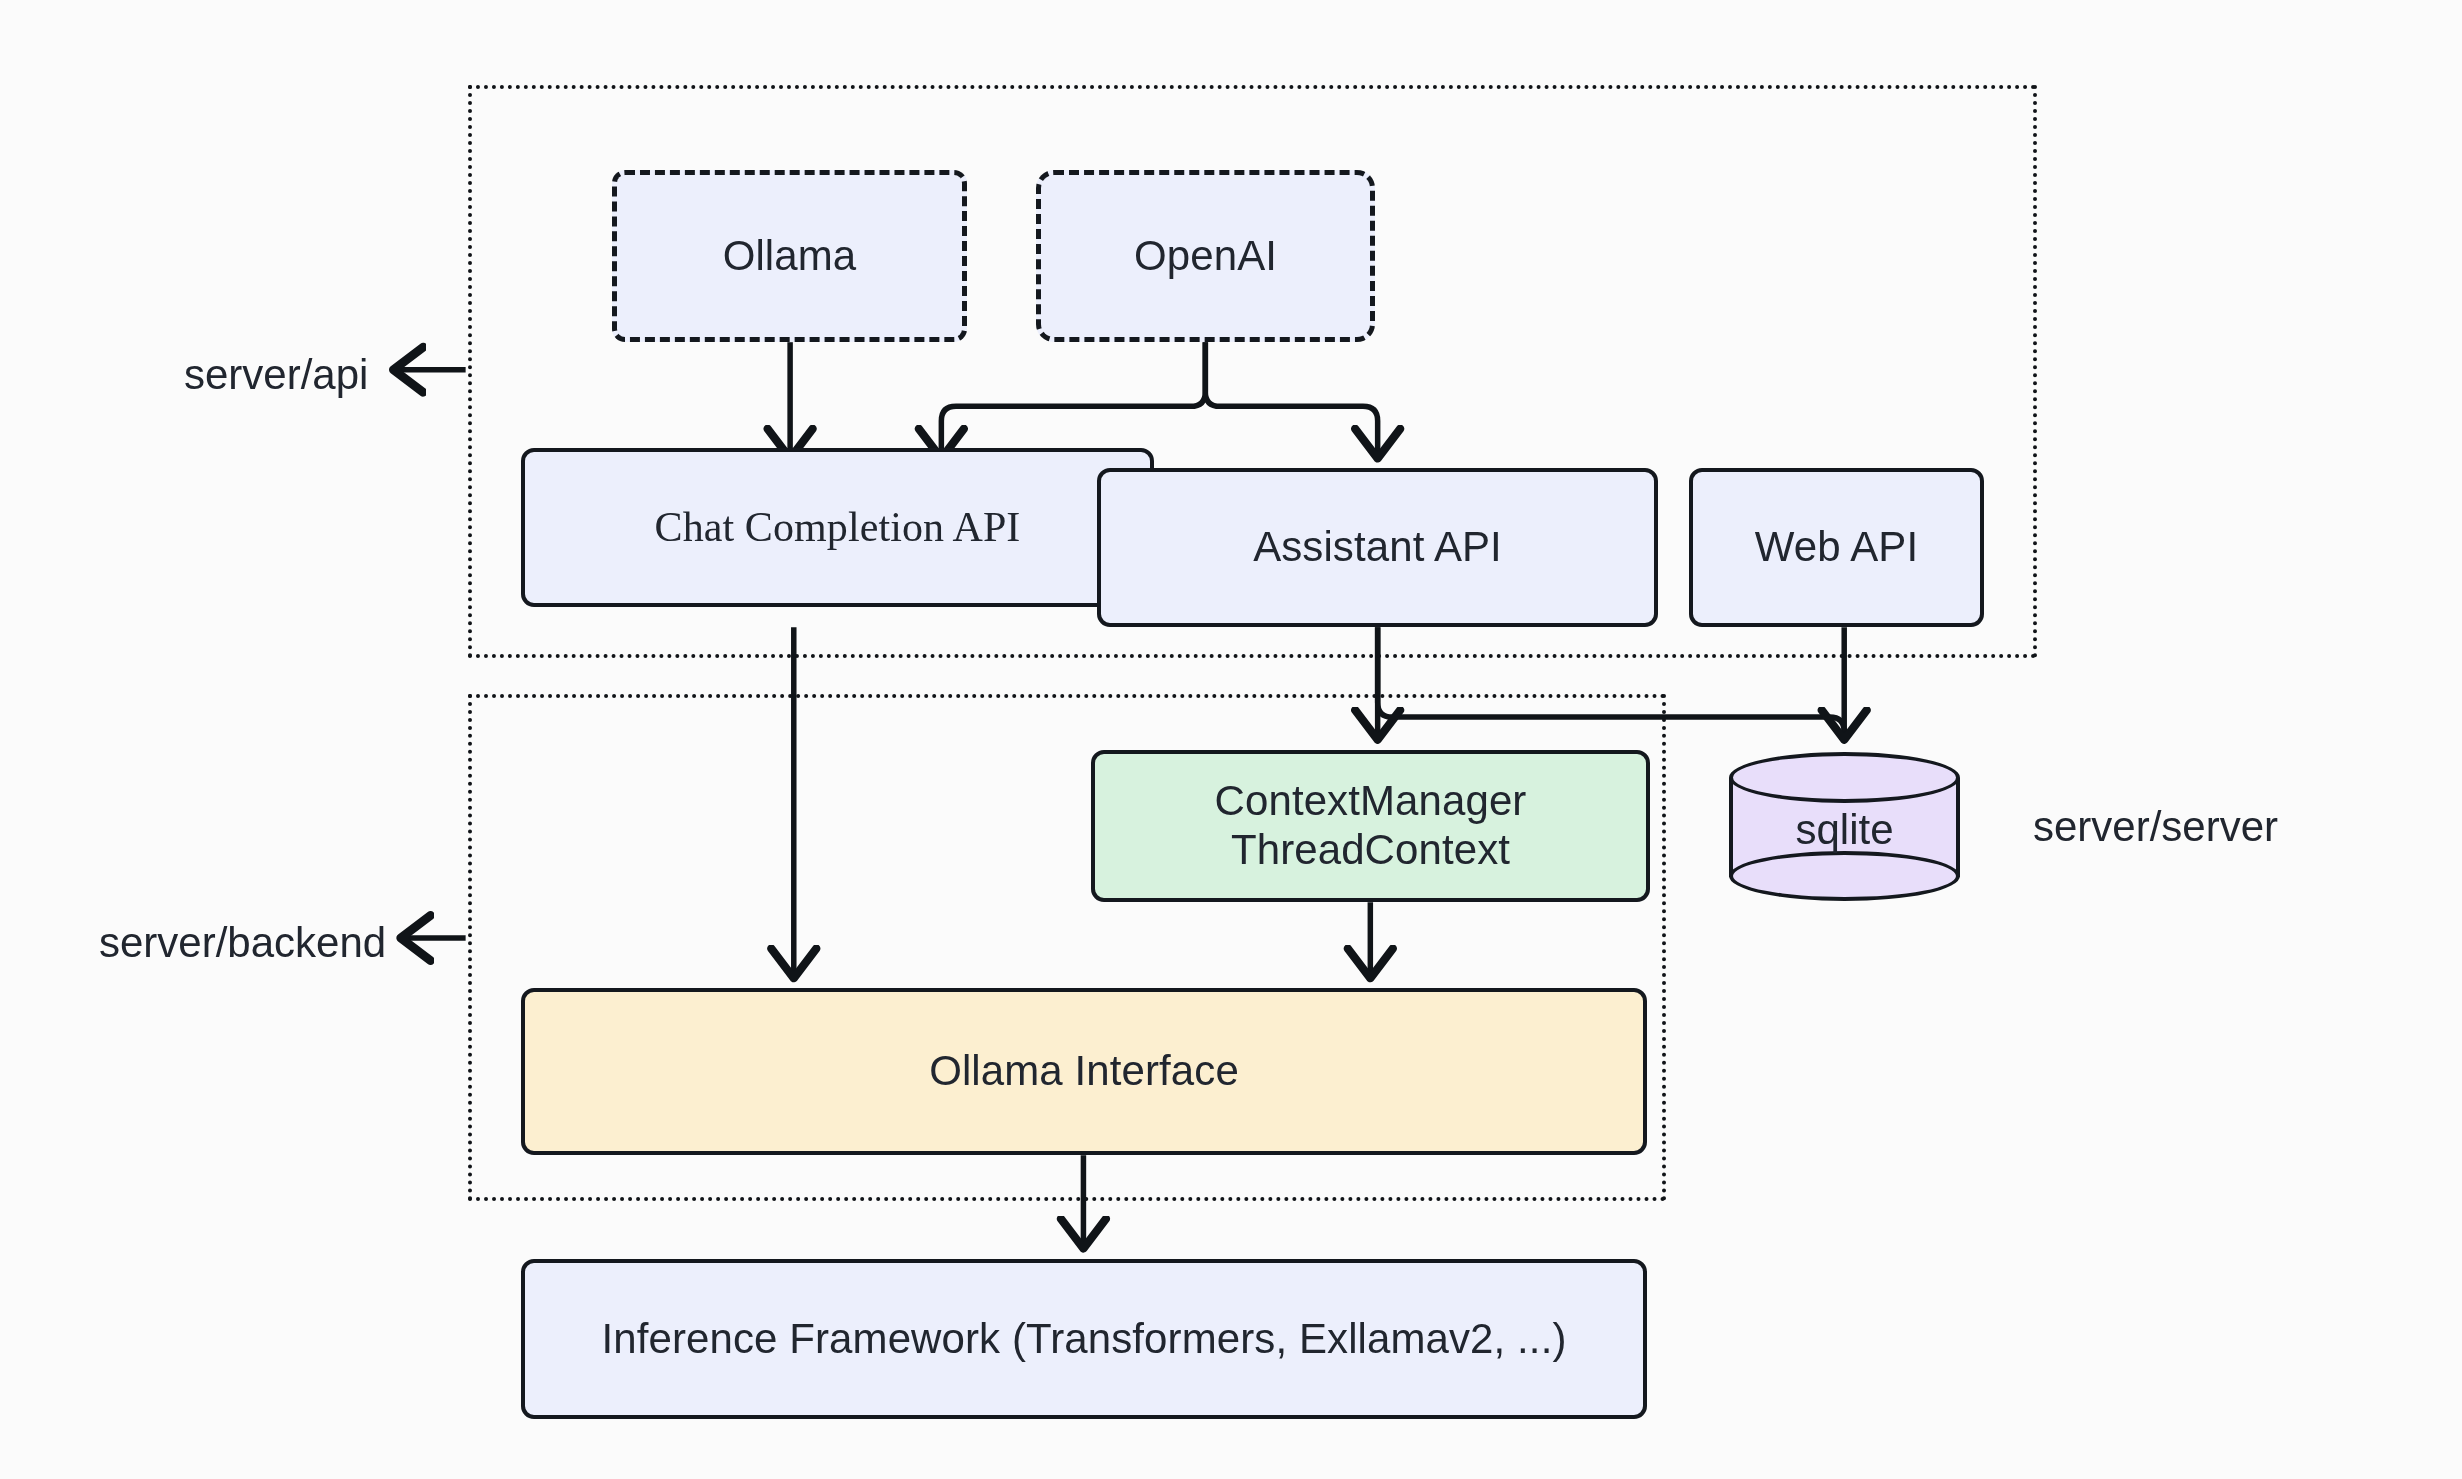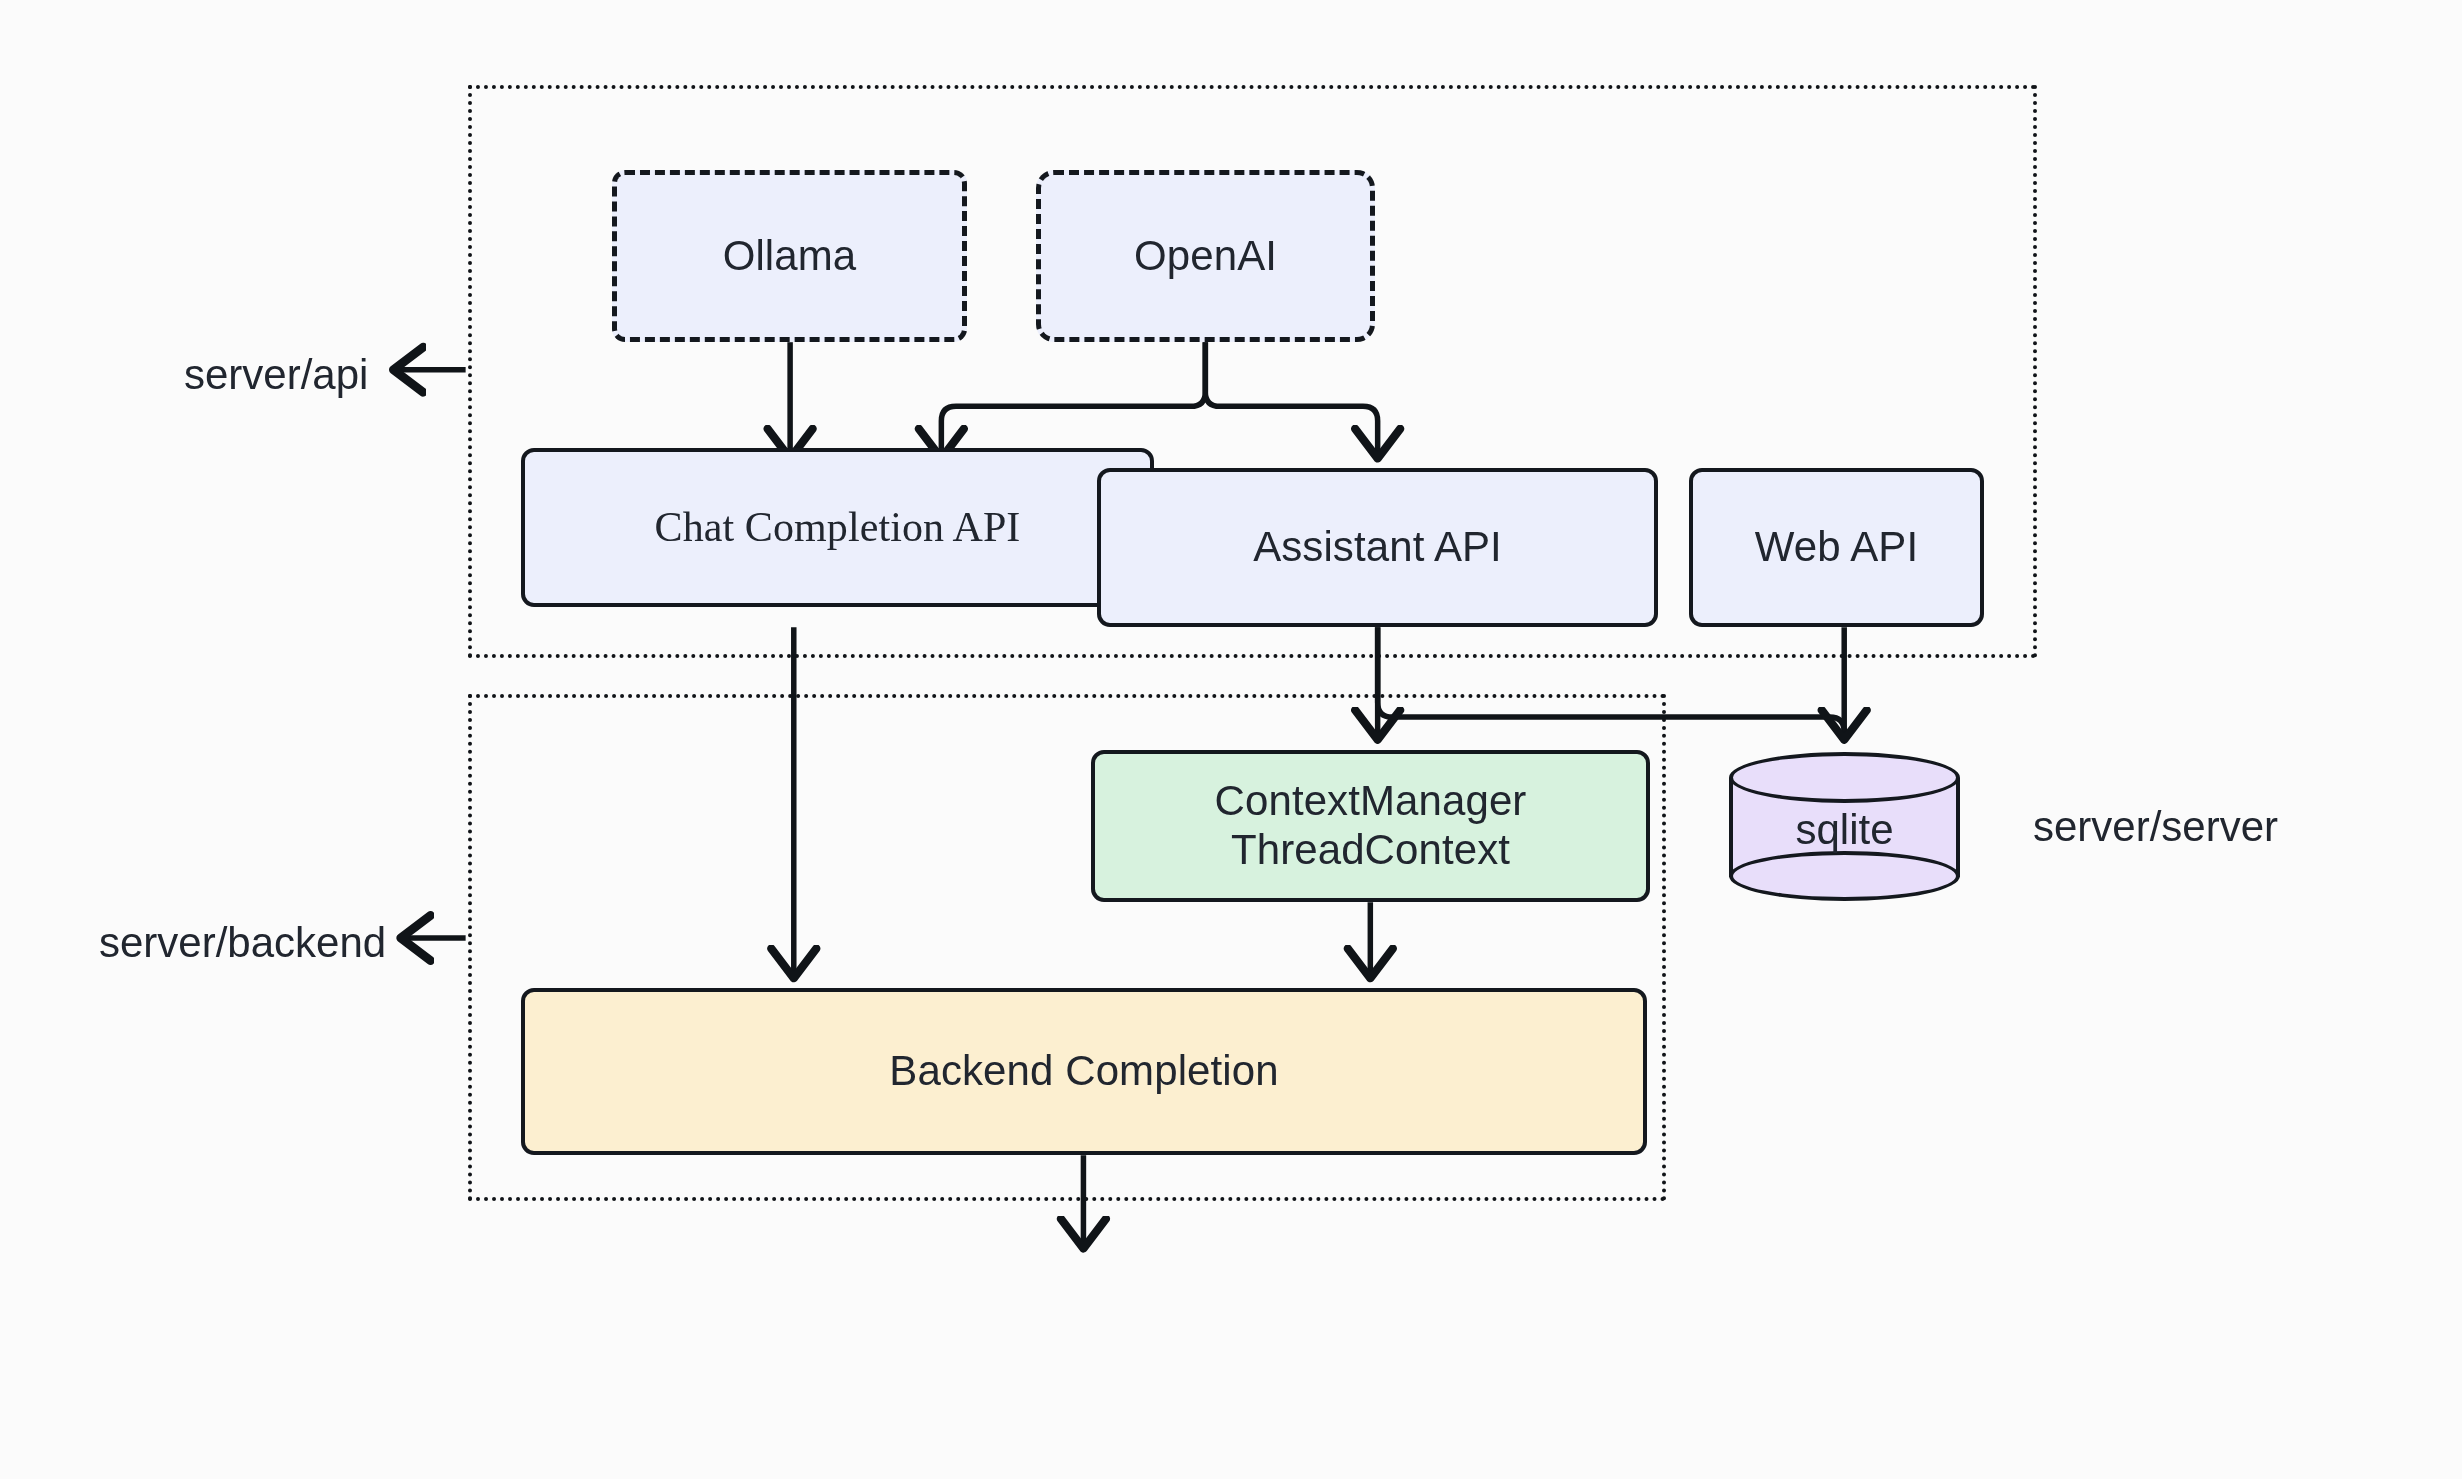--- a/index.html
+++ b/index.html
@@ -169,17 +169,18 @@
 
   <div class="node fill-blue" style="left:1689px; top:468px; width:295px; height:159px;">Web API</div>
 
   <div class="cylinder" style="left:1729px; top:752px; width:231px; height:149px;">
     <div class="cyl-body"></div>
     <div class="cyl-bottom"></div>
     <div class="cyl-top"></div>
     <div class="cyl-label">sqlite</div>
   </div>
 
-  <div class="node fill-yellow" style="left:521px; top:988px; width:1126px; height:167px;">Backend Completion</div>
+  <div class="node fill-yellow" style="left:521px; top:988px; width:1126px; height:167px;">Ollama Interface</div>
 
+  <div class="node fill-blue" style="left:521px; top:1259px; width:1126px; height:160px;">Inference Framework (Transformers, Exllamav2, ...)</div>
 
 </div>
 
 
 </body></html>

